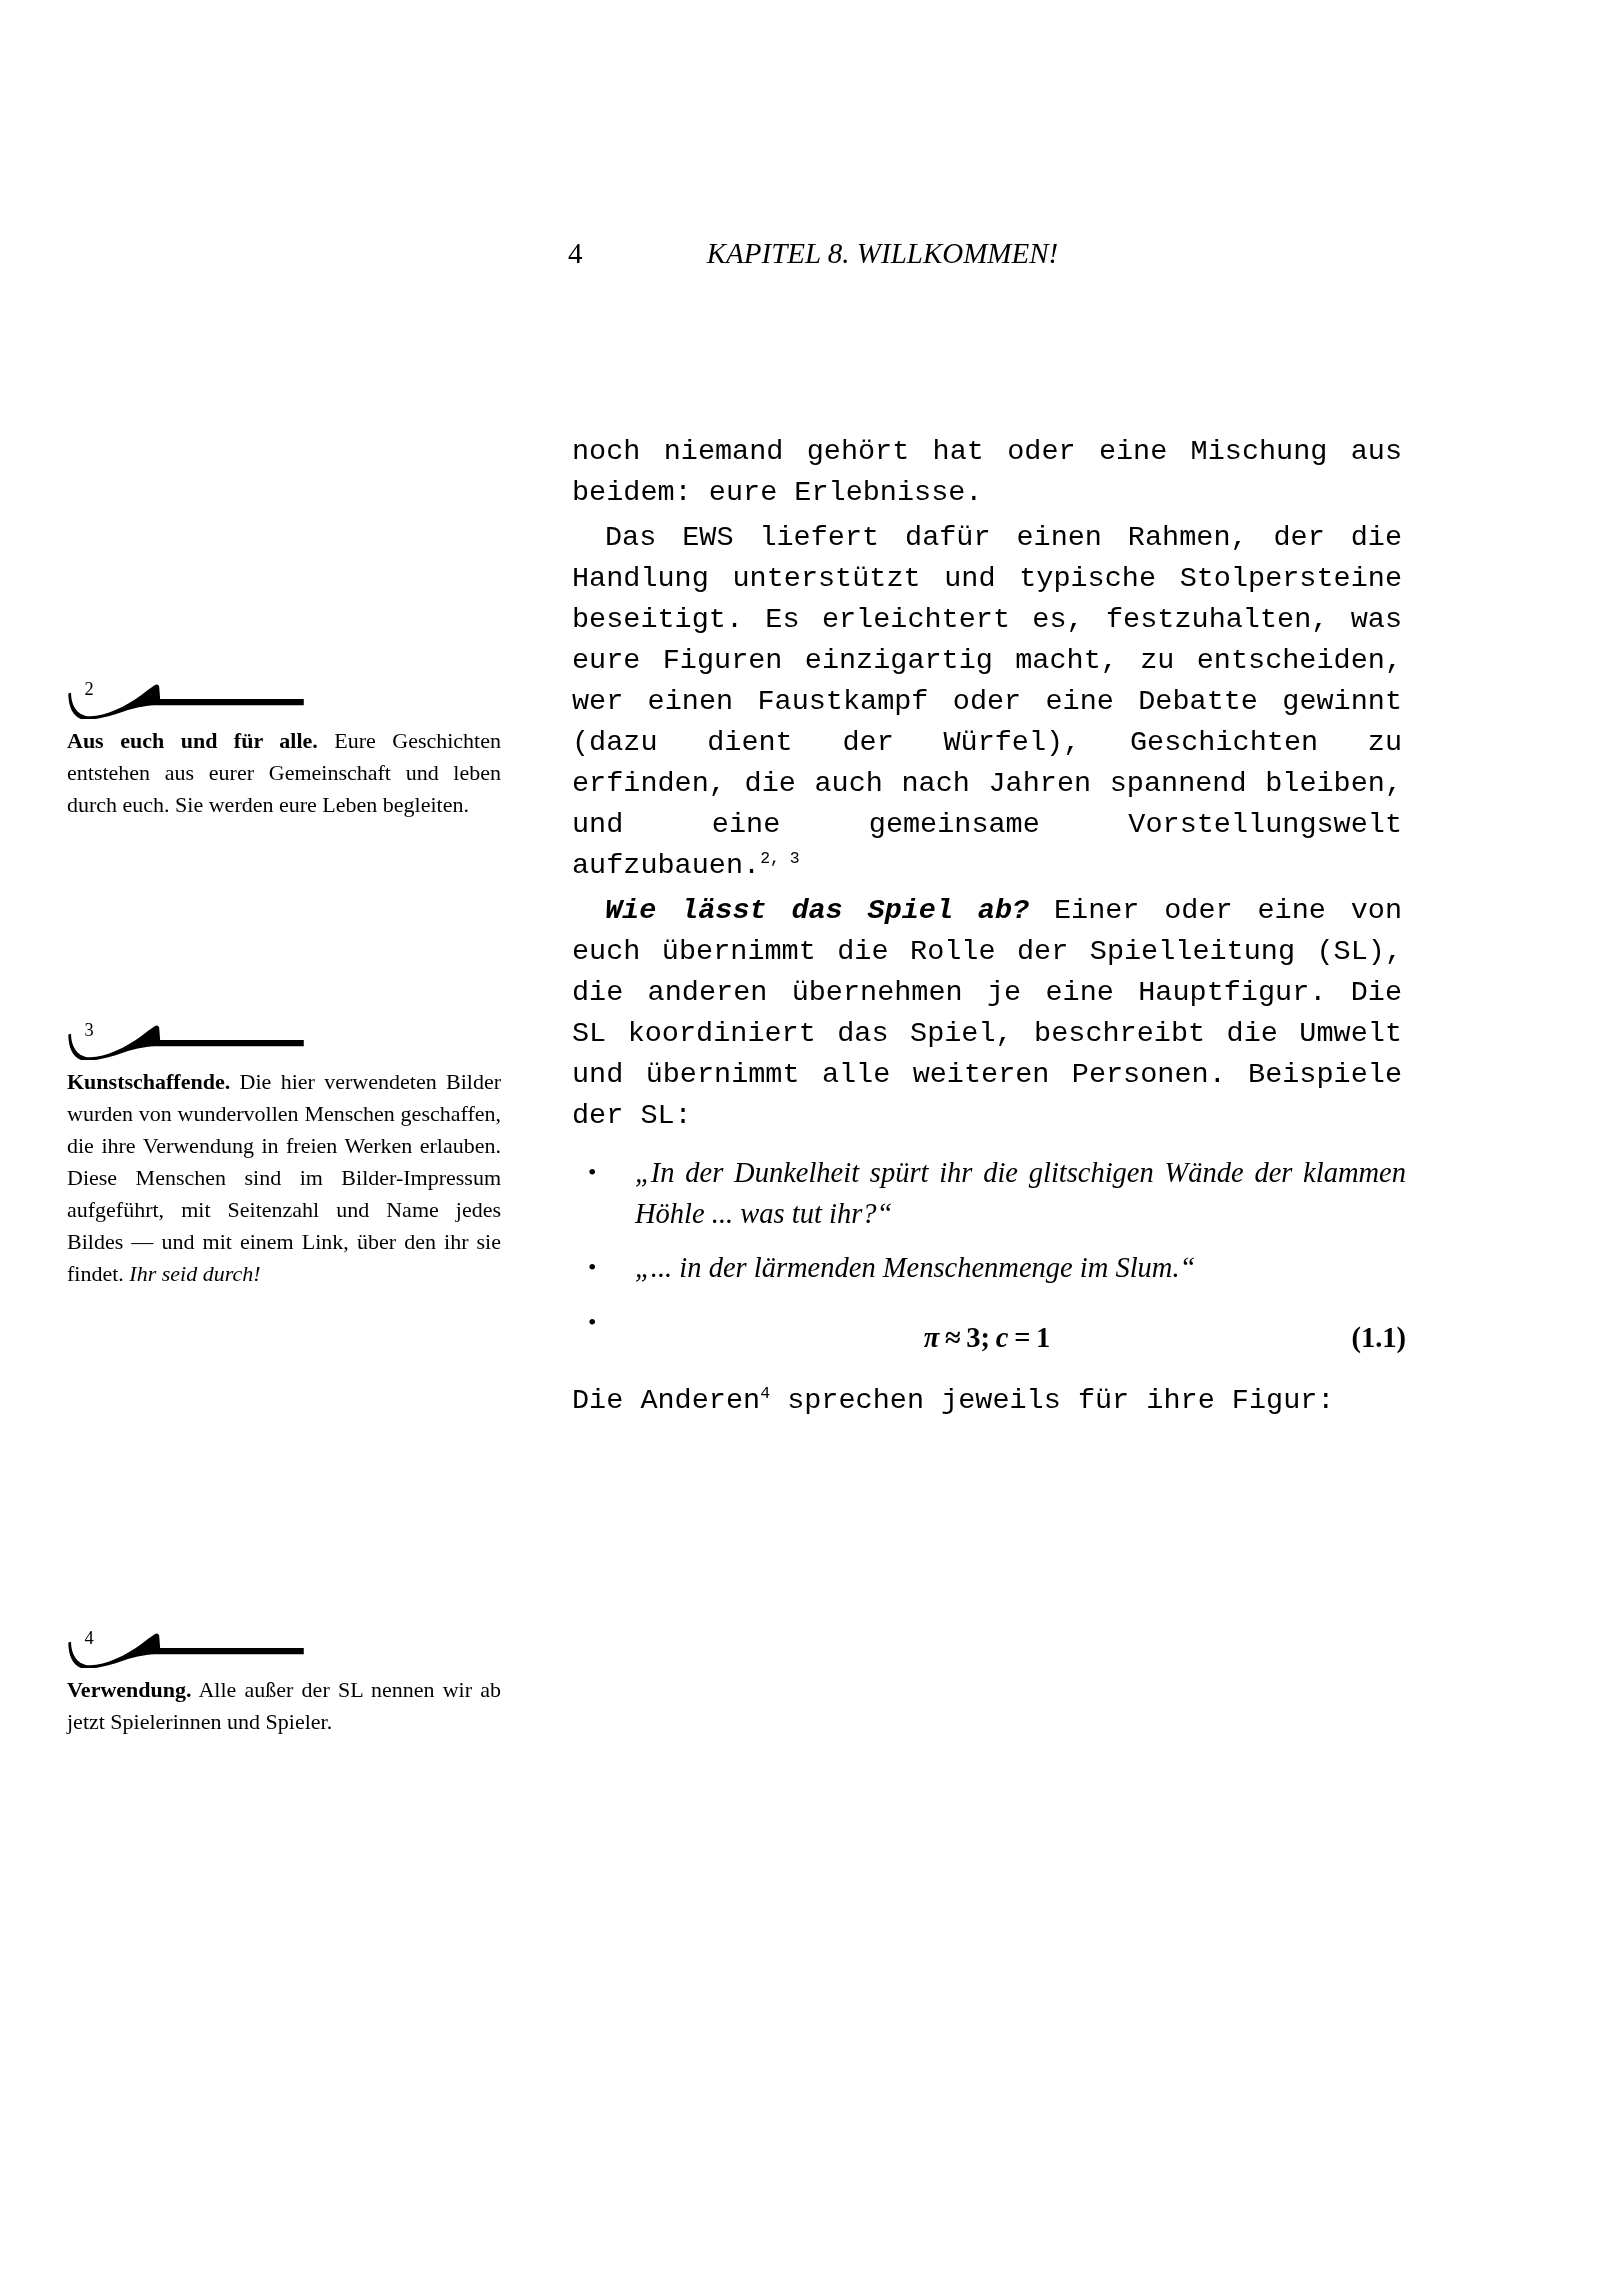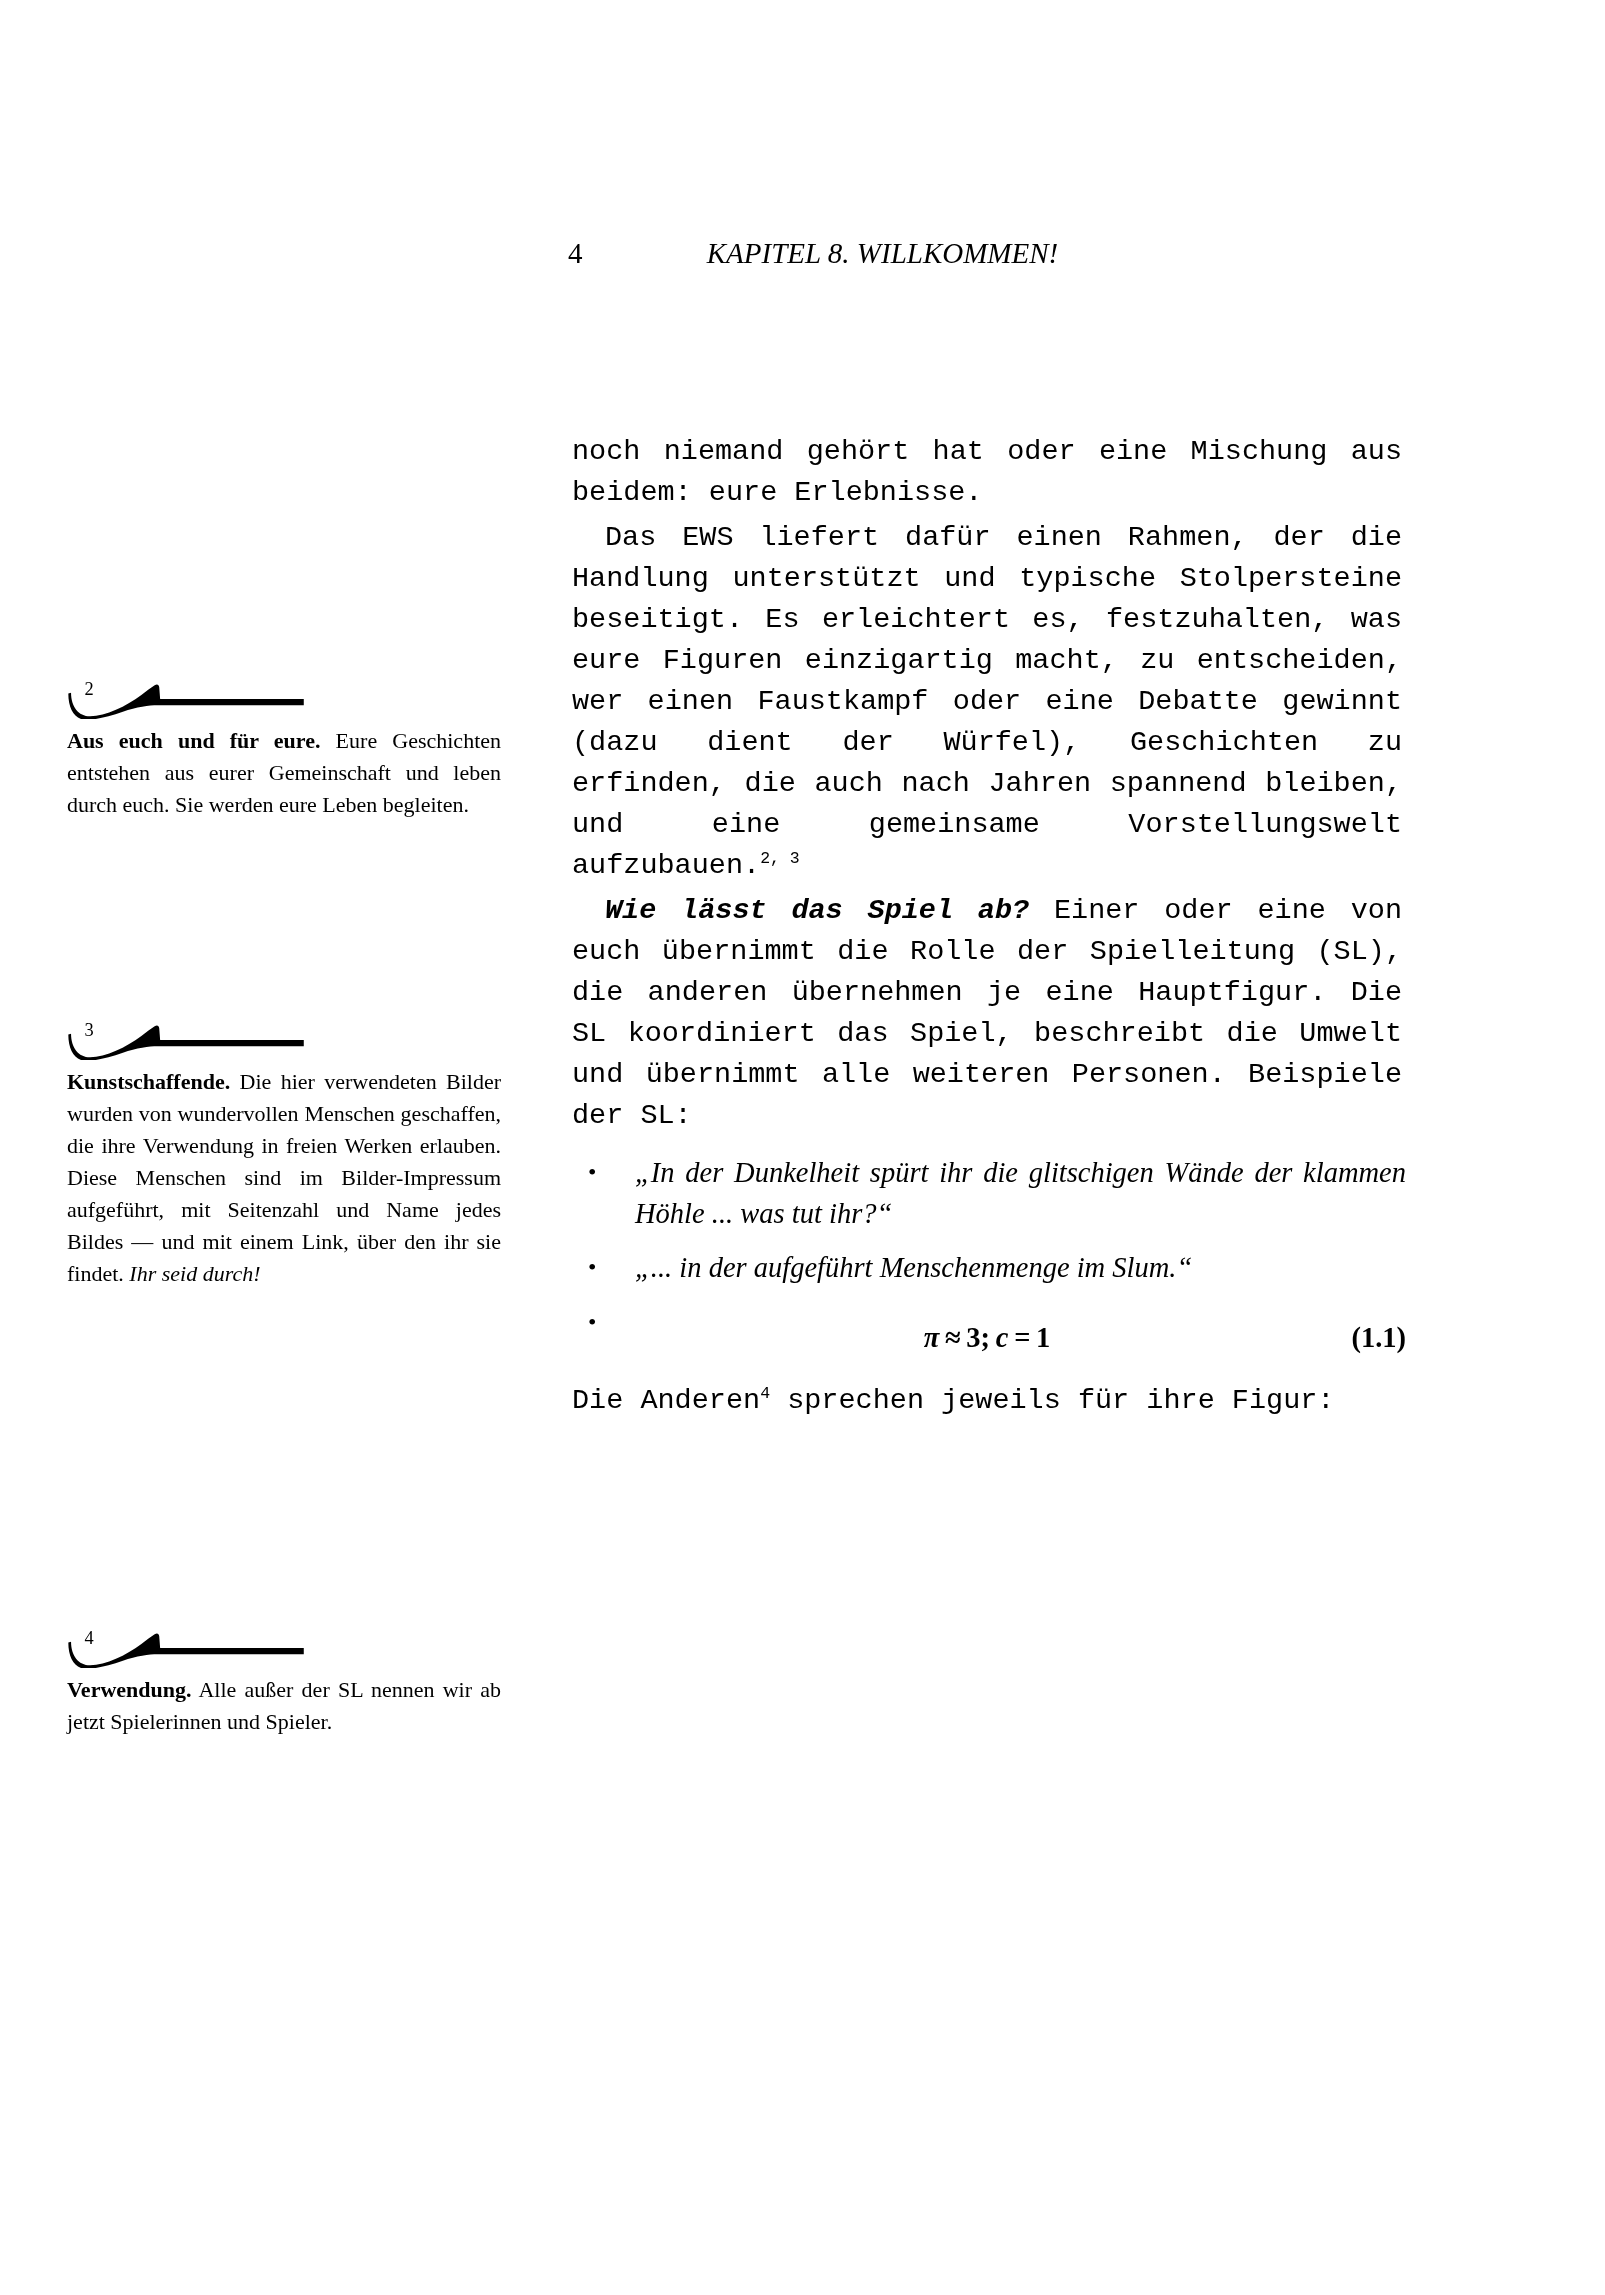--- a/index.html
+++ b/index.html
@@ -172,21 +172,21 @@
 
   <div class="marginalia">
 
     <div class="mnote" style="top:679px;">
       <div class="mnote-rule">
         <svg width="239" height="40" viewBox="0 0 520 88" aria-hidden="true">
           <path d="M6 30 C6 60, 22 82, 48 82 C82 82, 128 60, 160 36 C172 27, 182 19, 190 14 C195 11, 199 12, 200 18 L202 44 L518 44 L518 58 L196 58 C178 58, 150 62, 120 72 C88 83, 58 90, 40 90 C14 90, 0 66, 0 32 Z" fill="#000000"></path>
         </svg>
         <span class="mnote-num">2</span>
       </div>
-      <p class="mnote-body"><span class="mnote-lead">Aus euch und für eure.</span><span> Eure Geschichten entstehen aus eurer Gemeinschaft und leben durch euch. Sie werden eure Leben begleiten.</span></p>
+      <p class="mnote-body"><span class="mnote-lead">Aus euch und für alle.</span><span> Eure Geschichten entstehen aus eurer Gemeinschaft und leben durch euch. Sie werden eure Leben begleiten.</span></p>
     </div>
 
     <div class="mnote" style="top:1020px;">
       <div class="mnote-rule">
         <svg width="239" height="40" viewBox="0 0 520 88" aria-hidden="true">
           <path d="M6 30 C6 60, 22 82, 48 82 C82 82, 128 60, 160 36 C172 27, 182 19, 190 14 C195 11, 199 12, 200 18 L202 44 L518 44 L518 58 L196 58 C178 58, 150 62, 120 72 C88 83, 58 90, 40 90 C14 90, 0 66, 0 32 Z" fill="#000000"></path>
         </svg>
         <span class="mnote-num">3</span>
       </div>
       <p class="mnote-body"><span class="mnote-lead">Kunstschaffende.</span><span> Die hier verwendeten Bilder wurden von wundervollen Menschen geschaffen, die ihre Verwendung in freien Werken erlauben. Diese Menschen sind im Bilder-Impressum aufgeführt, mit Seitenzahl und Name jedes Bildes — und mit einem Link, über den ihr sie findet. </span><span class="mnote-em">Ihr seid durch!</span></p>
@@ -207,21 +207,21 @@
   <div class="maincol">
 
     <p class="noindent">noch niemand gehört hat oder eine Mischung aus beidem: eure Erlebnisse.</p>
 
     <p class="indent"><span>Das EWS liefert dafür einen Rahmen, der die Handlung unterstützt und typische Stolpersteine beseitigt. Es erleichtert es, festzuhalten, was eure Figuren einzigartig macht, zu entscheiden, wer einen Faustkampf oder eine Debatte gewinnt (dazu dient der Würfel), Geschichten zu erfinden, die auch nach Jahren spannend bleiben, und eine gemeinsame Vorstellungswelt aufzubauen.</span><sup class="fn">2, 3</sup></p>
 
     <p class="indent"><span class="runin">Wie lässt das Spiel ab?</span><span> Einer oder eine von euch übernimmt die Rolle der Spielleitung (SL), die anderen übernehmen je eine Hauptfigur. Die SL koordiniert das Spiel, beschreibt die Umwelt und übernimmt alle weiteren Personen. Beispiele der SL:</span></p>
 
     <ul class="bullets">
       <li><span class="dot">•</span><span>„In der Dunkelheit spürt ihr die glitschigen Wände der klammen Höhle ... was tut ihr?“</span></li>
-      <li><span class="dot">•</span><span>„... in der aufgeführt Menschenmenge im Slum.“</span></li>
+      <li><span class="dot">•</span><span>„... in der lärmenden Menschenmenge im Slum.“</span></li>
       <li><span class="dot">•</span></li>
     </ul>
 
     <div class="equation-row">
       <div class="equation-body"><span class="mvar">π</span> <span>≈</span> <span>3</span><span>;</span> <span class="mvar">c</span> <span>=</span> <span>1</span></div>
       <div class="equation-tag">(1.1)</div>
     </div>
 
     <p class="noindent"><span>Die Anderen</span><sup class="fn">4</sup><span> sprechen jeweils für ihre Figur:</span></p>
 

